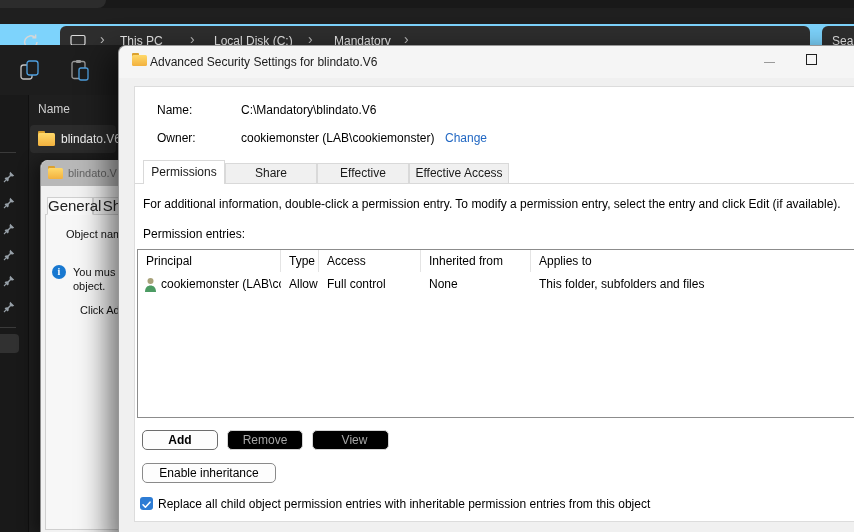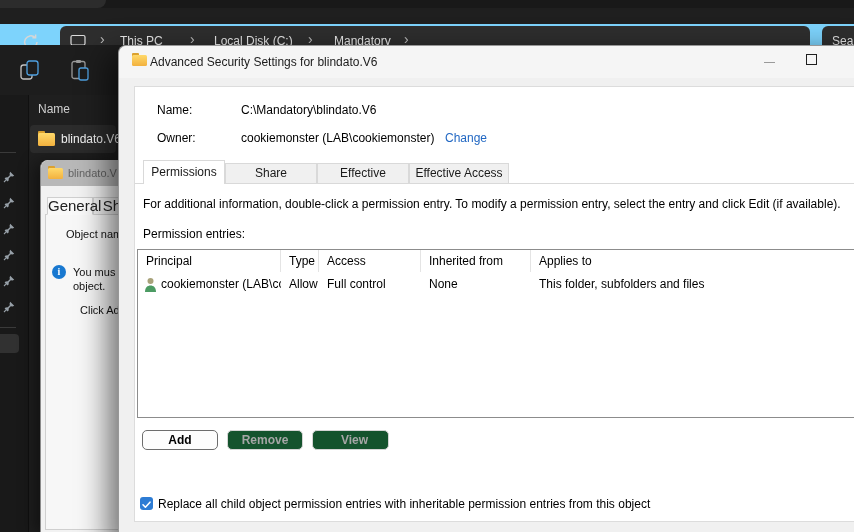--- a/index.html
+++ b/index.html
@@ -75,21 +75,21 @@
   .hcell{box-sizing:border-box;padding:4px 0 0 8px;font-size:12px;color:#000;border-right:1px solid #e4e4e4;
          overflow:hidden;white-space:nowrap;}
   .c0{width:143px;}.c1{width:38px;}.c2{width:102px;}.c3{width:110px;}.c4{flex:1;border-right:none;}
   .trow{display:flex;height:20px;margin-top:2px;align-items:center;}
   .tcell{box-sizing:border-box;padding-left:8px;font-size:12px;color:#000;overflow:hidden;white-space:nowrap;}
   .tcell.c0{display:flex;align-items:center;padding-left:6px;gap:4px;}
   .tcell.c0 span{overflow:hidden;white-space:nowrap;}
   .btn{position:absolute;box-sizing:border-box;height:20px;border-radius:5px;background:#fdfdfd;border:1px solid #8a8a8a;
        font-size:12px;color:#000;text-align:center;line-height:18px;cursor:pointer;}
   .btn.primary{border-color:#6d6d6d;font-weight:bold;}
-  .btn.disabled{color:#a6a6a6;border-color:#d5d5d5;background:#14532d;cursor:default;font-weight:bold;}
+  .btn.disabled{color:#a6a6a6;border-color:#d5d5d5;background:#000000;cursor:default;}
   .btn-add{left:7px;top:343px;width:76px;}
   .btn-remove{left:92px;top:343px;width:76px;}
   .btn-view{left:177px;top:343px;width:77px;padding-left:8px;}
   .btn-enable{left:7px;top:376px;width:134px;}
   .cb{position:absolute;left:5px;top:410px;width:13px;height:13px;background:#2d7cd4;border-radius:3px;cursor:pointer;}
   .cb-label{position:absolute;left:23px;top:410px;font-size:12px;color:#000;white-space:nowrap;}
 </style>
 </head>
 <body>
 
@@ -239,20 +239,21 @@
           <div class="tcell c1">Allow</div>
           <div class="tcell c2">Full control</div>
           <div class="tcell c3">None</div>
           <div class="tcell c4">This folder, subfolders and files</div>
         </div>
       </div>
 
       <div class="btn primary btn-add">Add</div>
       <div class="btn disabled btn-remove">Remove</div>
       <div class="btn disabled btn-view">View</div>
+      <div class="btn btn-enable">Enable inheritance</div>
 
       <div class="cb">
         <svg width="13" height="13" viewBox="0 0 13 13">
           <path d="M3 6.8 L5.4 9.2 L10 4.2" stroke="#fff" stroke-width="1.6" fill="none" stroke-linecap="round" stroke-linejoin="round"></path>
         </svg>
       </div>
       <span class="cb-label">Replace all child object permission entries with inheritable permission entries from this object</span>
     </div>
   </div>
 

